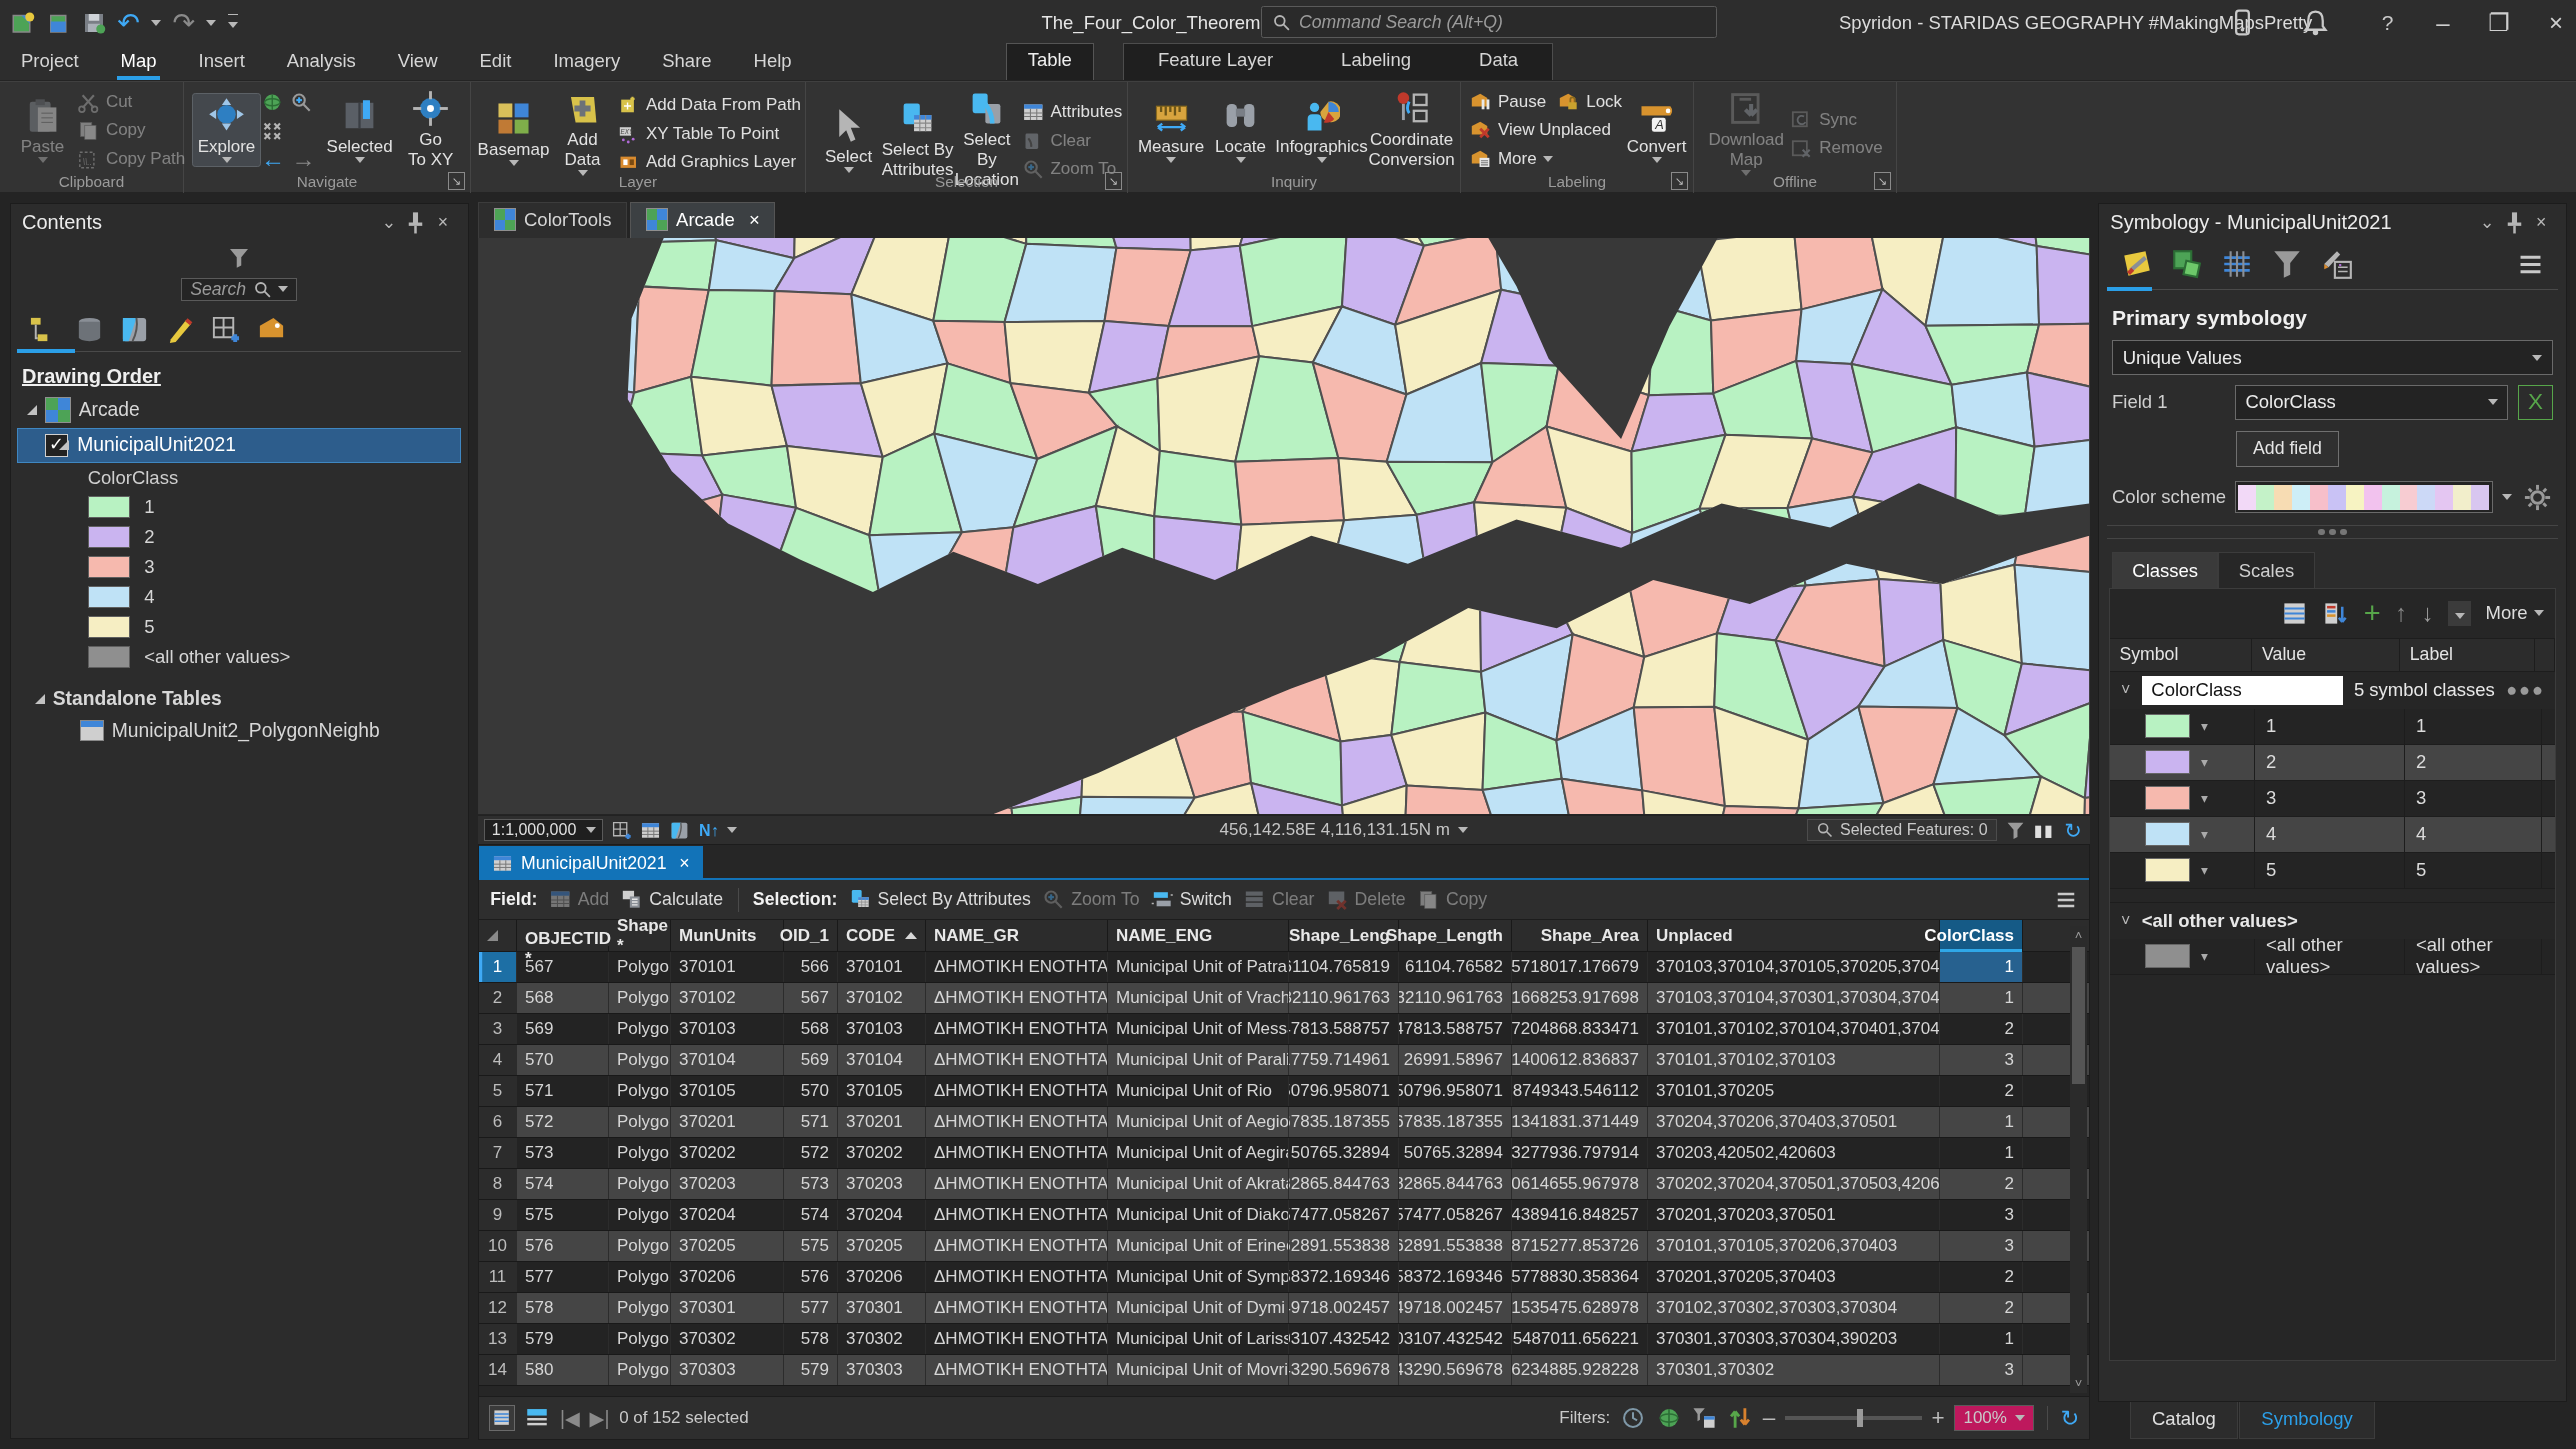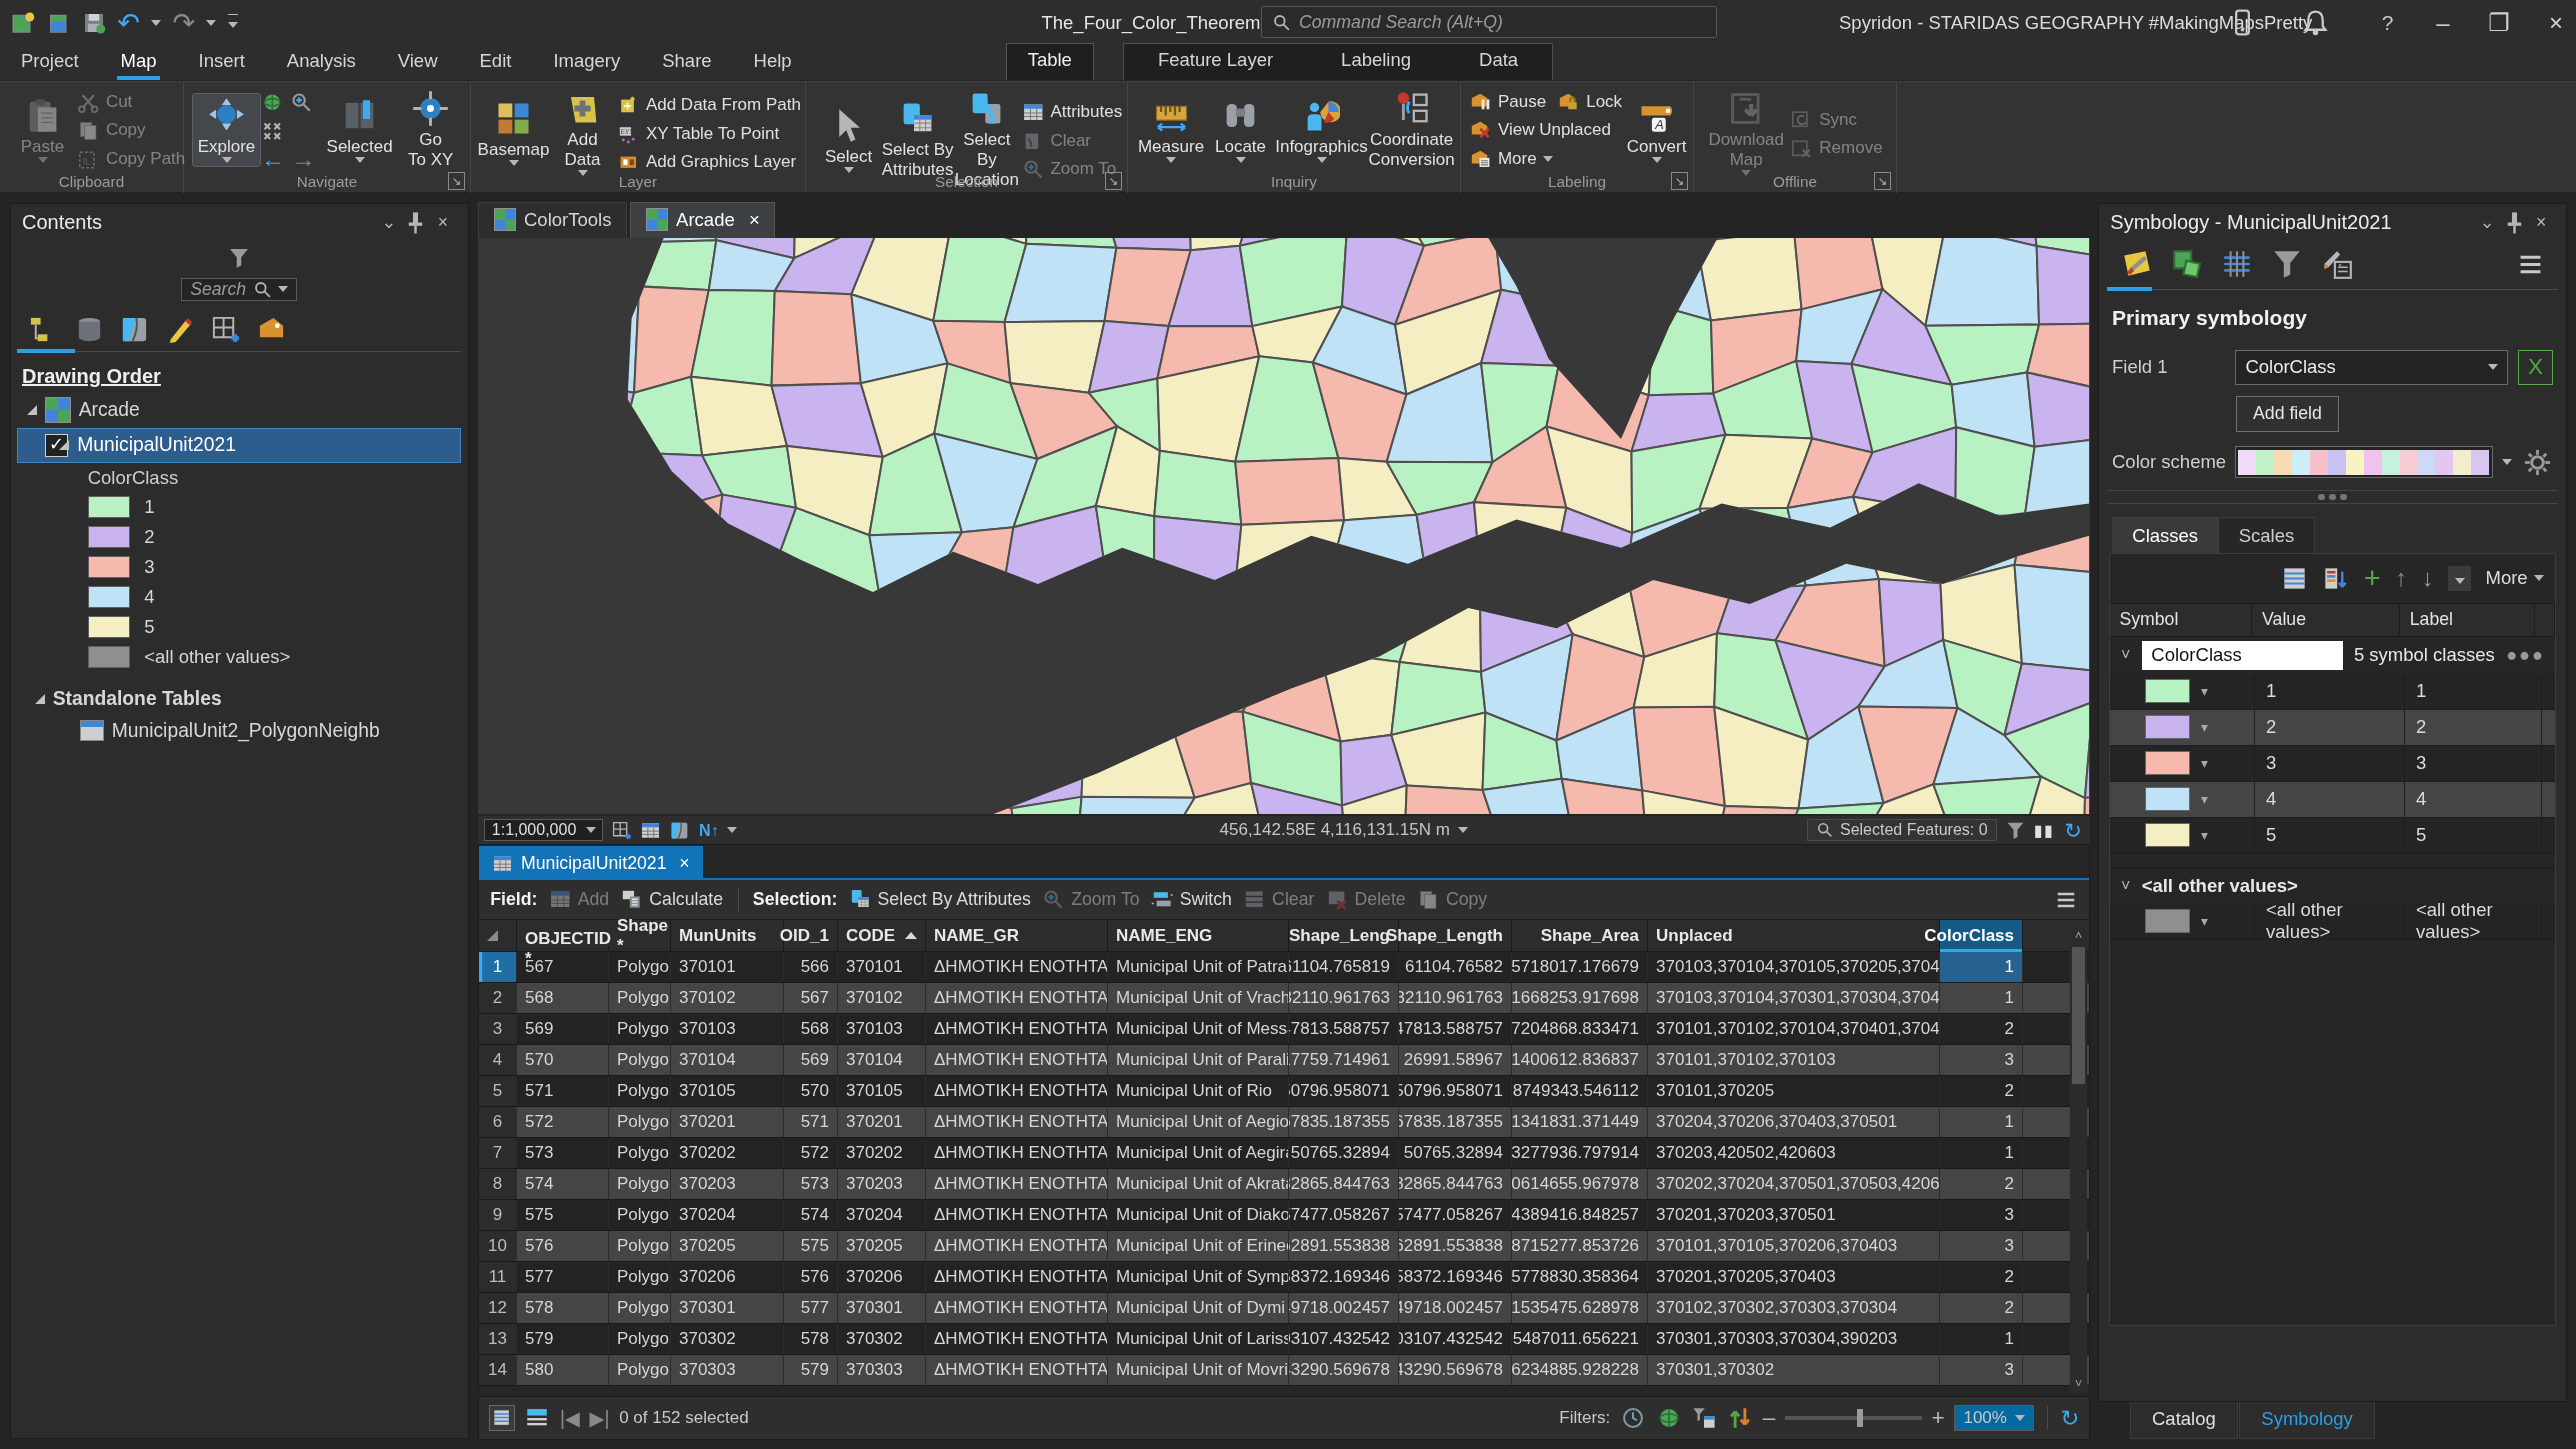--- a/index.html
+++ b/index.html
@@ -1616,21 +1616,21 @@
           </svg></i>
       <i class="icn ts-ico"><svg viewBox="0 0 32 32">
             <path d="M10 28 V8 M10 8 L5 14 M10 8 L15 14" stroke="#57a64a" stroke-width="3.5" fill="none"></path>
             <path d="M22 4 V24 M22 24 L17 18 M22 24 L27 18" stroke="#d8812e" stroke-width="3.5" fill="none"></path>
           </svg></i>
       <span style="color:#bbb;font-size:22.5px;">–</span>
       <span style="display:inline-block;width:137px;height:4.8px;background:#555;position:relative;">
         <span style="position:absolute;left:72px;top:-6.4px;width:6.4px;height:17.7px;background:#9a9a9a;"></span>
       </span>
       <span style="color:#bbb;font-size:22.5px;">+</span>
-      <span style="border:0.8px solid #5a5a5a;background:#0369a1;padding:2.4px 8px;display:inline-flex;gap:8px;align-items:center;">
+      <span style="border:0.8px solid #5a5a5a;background:#be185d;padding:2.4px 8px;display:inline-flex;gap:8px;align-items:center;">
         <span>100%</span>
           <span class="chev"></span>
       </span>
       <span class="sep-v" style="height:24px;"></span>
       <span style="color:#3fa9f5;font-size:22.5px;">↻</span>
     </div>
   </div>
 
   <div id="sym" class="abs panel">
     <div class="panel-h">
@@ -1666,20 +1666,25 @@
             <path d="M4 16 L8 19 L4 21 Z" fill="#d88a2e"></path>
             <rect x="14" y="14" width="15" height="15" fill="none" stroke="#b5b5b5" stroke-width="2"></rect>
             <path d="M17 19 H26 M17 23 H26" stroke="#b5b5b5" stroke-width="1.5"></path>
             <rect x="18" y="16" width="2" height="2" fill="#b06ad8"></rect>
           </svg></i>
       <i class="icn" style="margin-left:auto;width:29px;height:29px;"><svg viewBox="0 0 32 32">
             <path d="M5 8 H27 M5 16 H27 M5 24 H27" stroke="#c9c9c9" stroke-width="3.5"></path>
           </svg></i>
     </div>
     <div class="sym-h">Primary symbology</div>
+    <div class="selbox" style="margin:0 13px;">
+      <span>Unique Values</span>
+        <span class="sp"></span>
+        <span class="chev"></span>
+    </div>
     <div class="fieldrow">
       <span style="width:113px;color:#cfcfcf;">Field 1</span>
       <div class="selbox" style="flex:1;">
         <span>ColorClass</span>
           <span class="sp"></span>
           <span class="chev"></span>
       </div>
       <span style="width:35px;height:35px;border:1.6px solid #57a64a;color:#57a64a;font-size:22.5px;text-align:center;line-height:32px;">Χ</span>
     </div>
     <div style="padding:11.3px 0 0 137px;">

